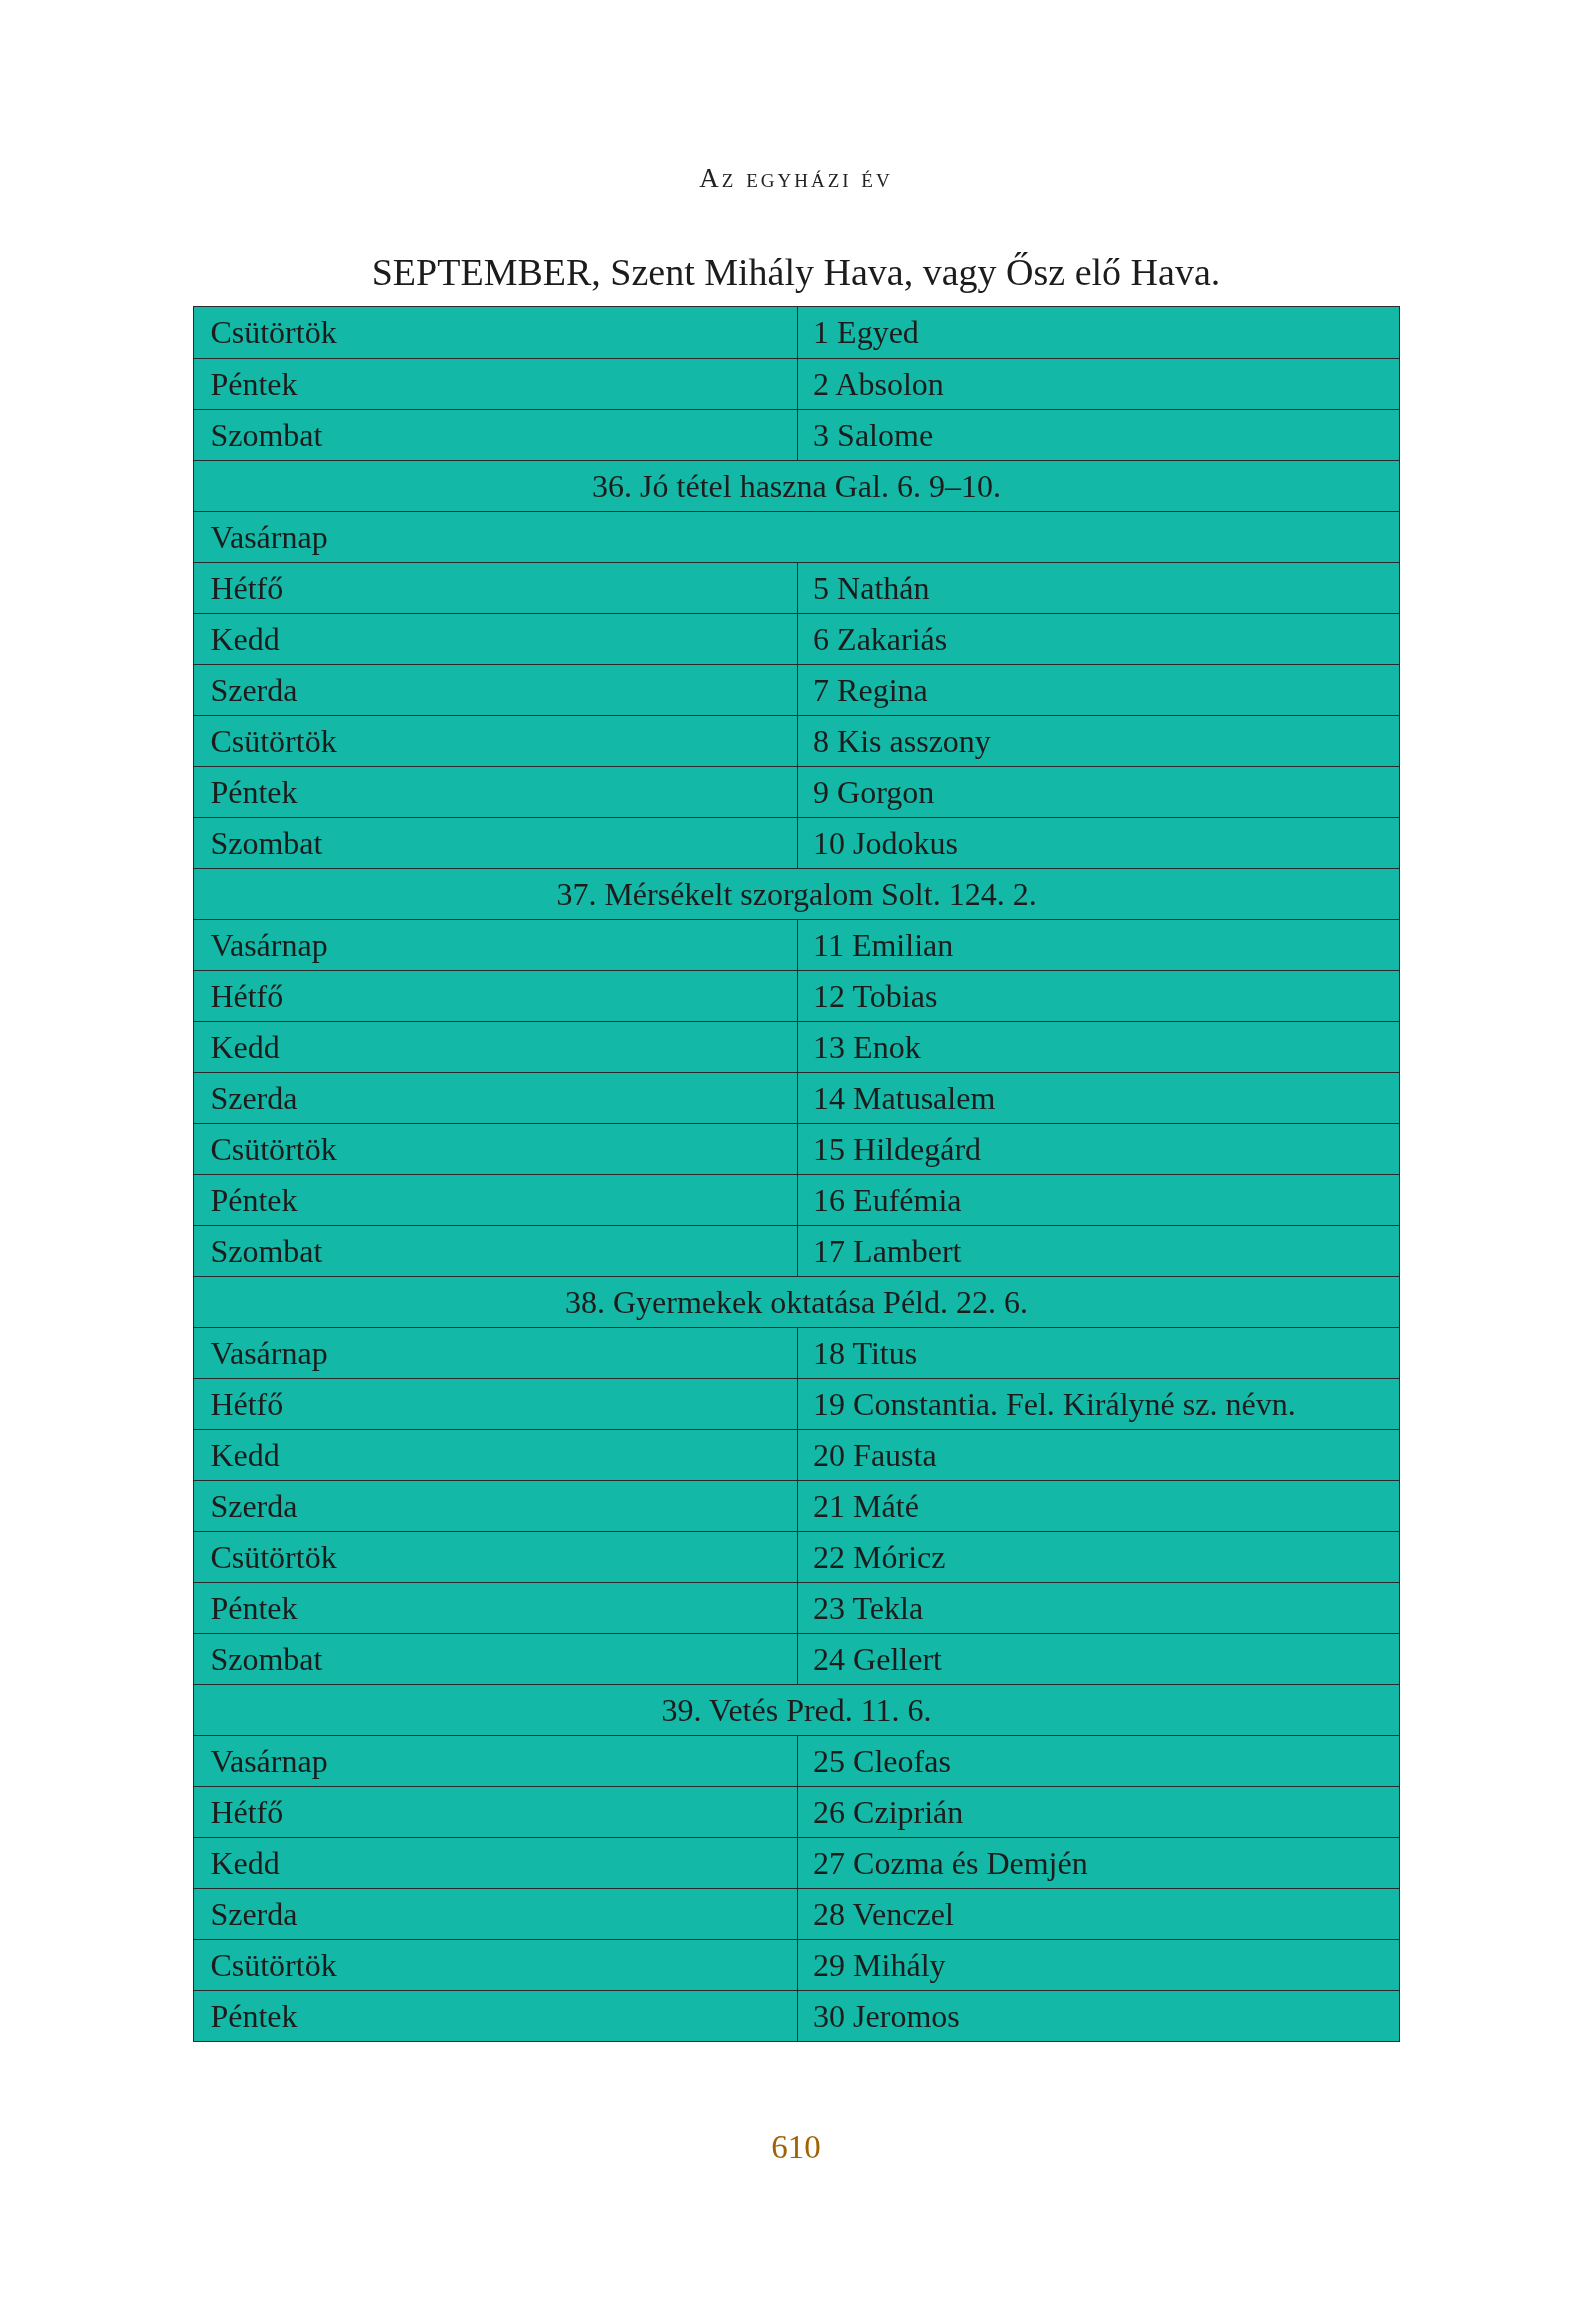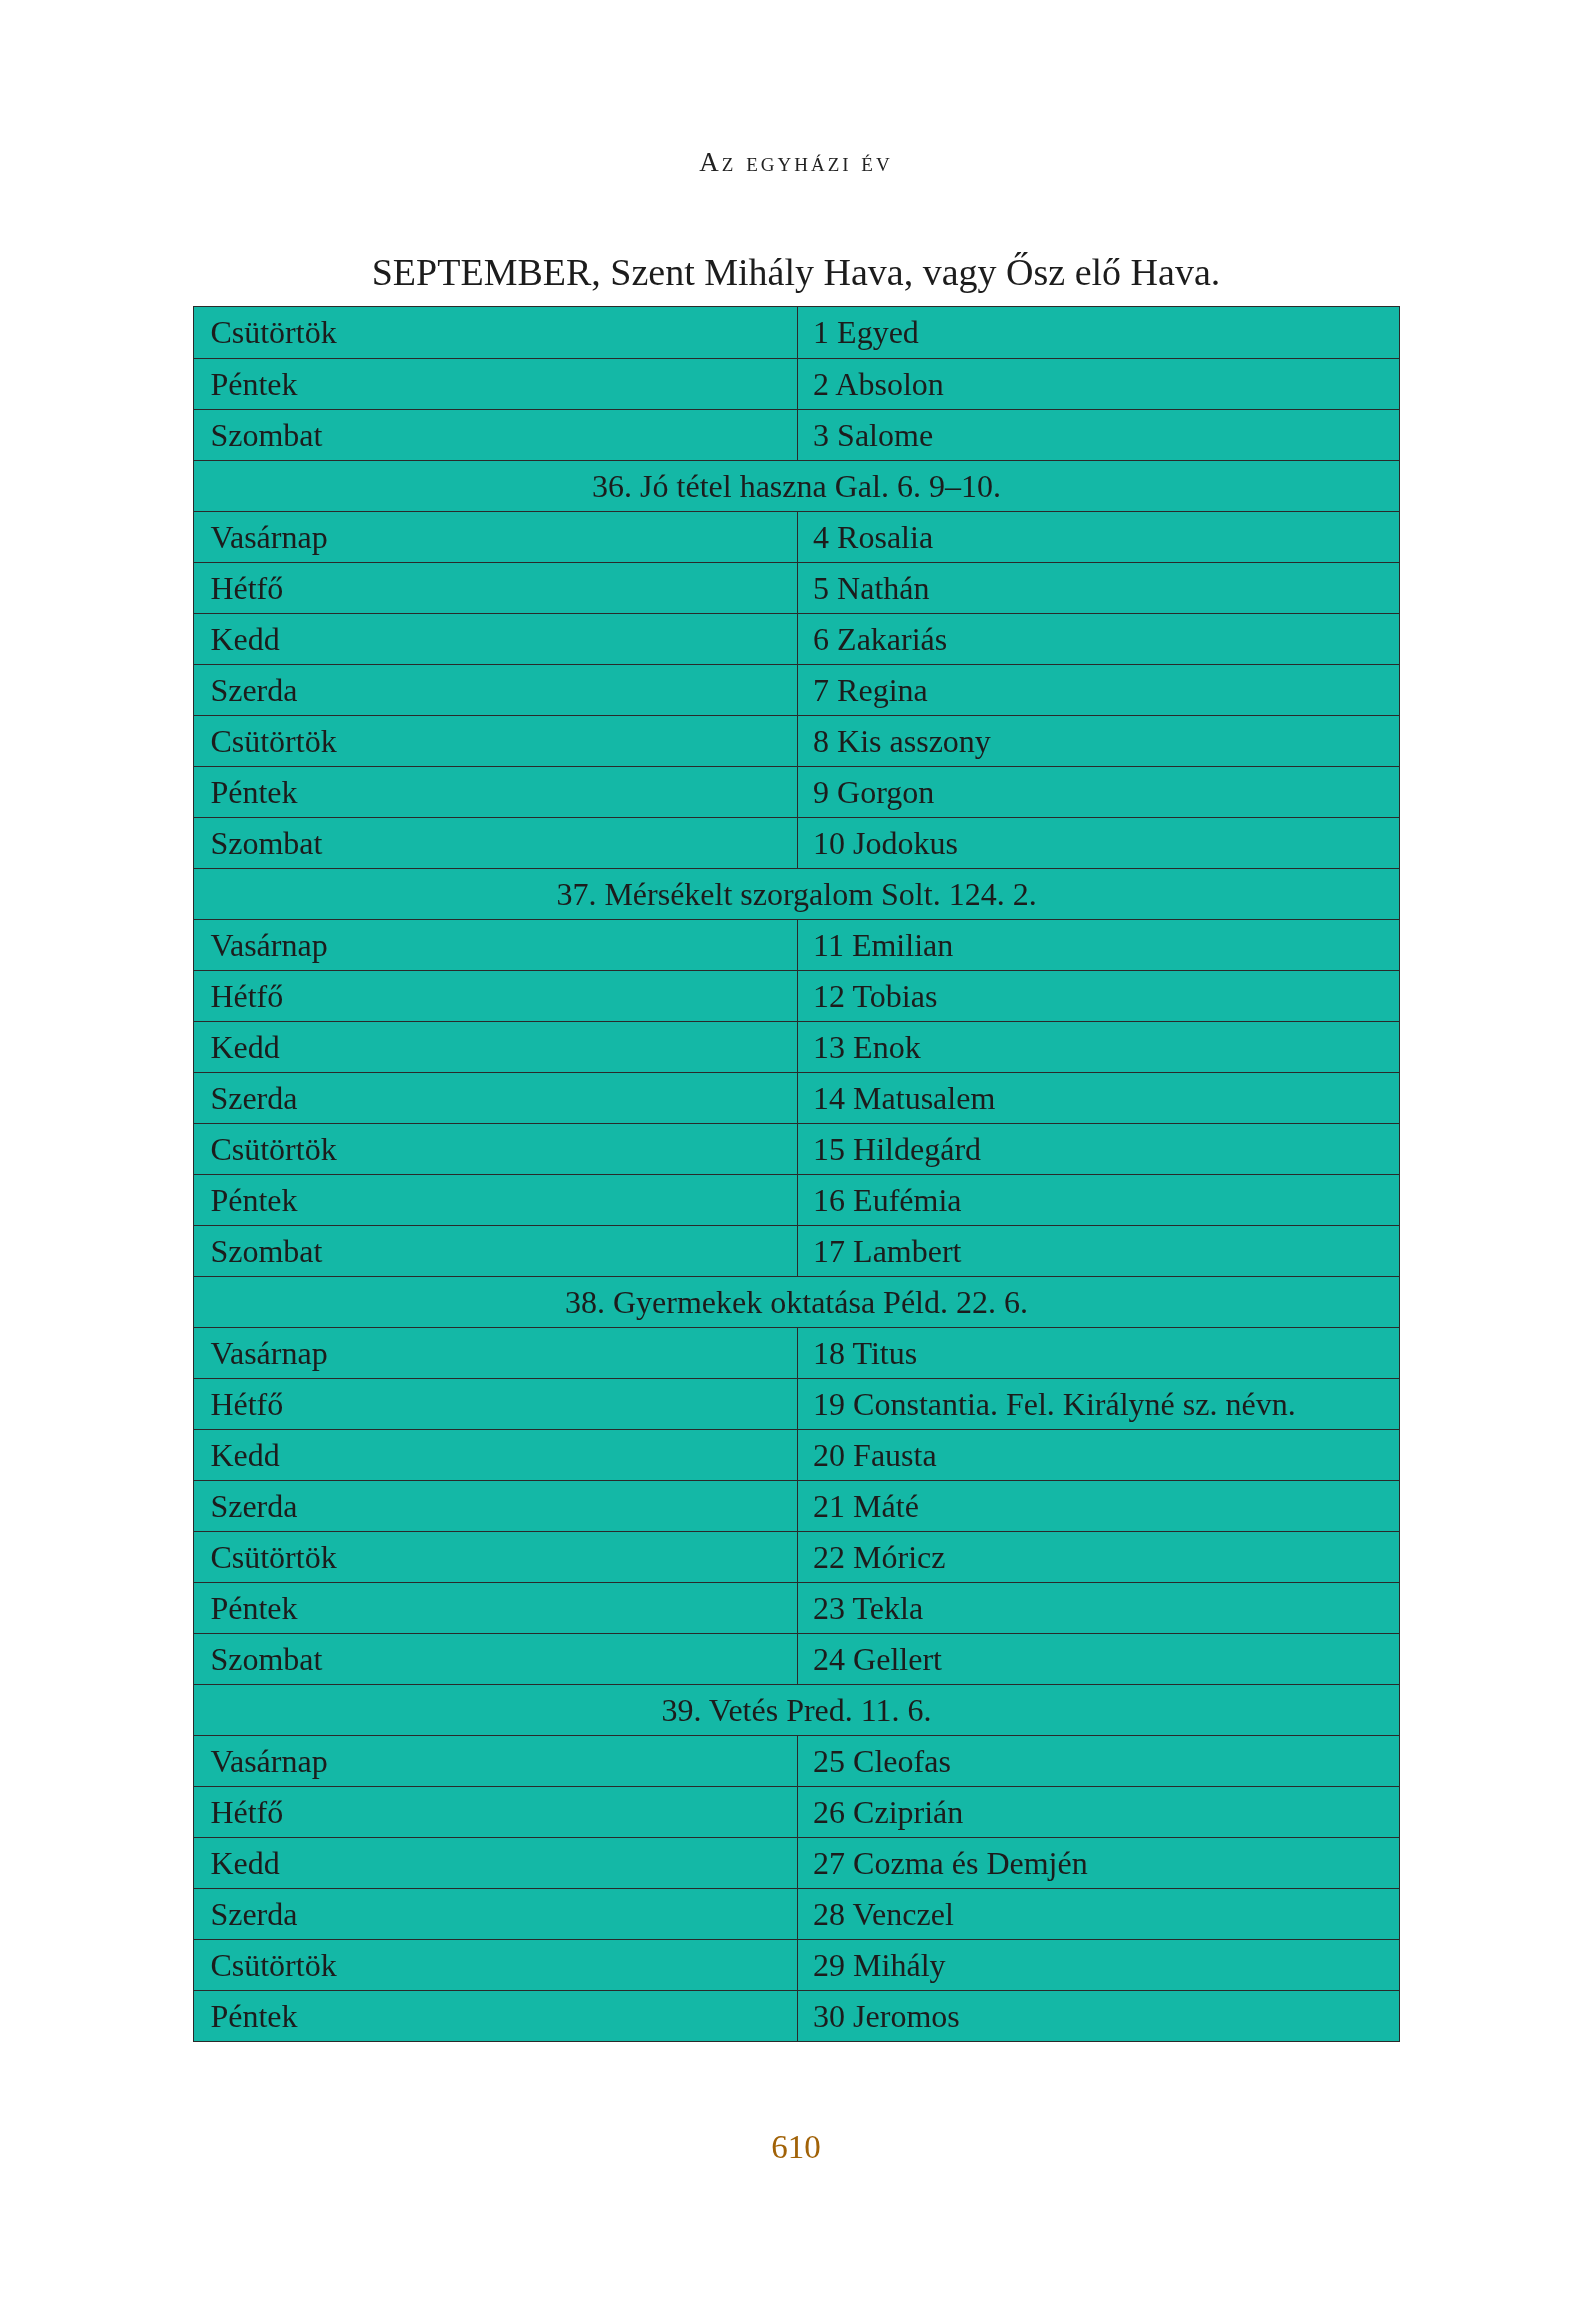--- a/index.html
+++ b/index.html
@@ -9,21 +9,21 @@
   }
   body {
     width: 1592px;
     height: 2307px;
     position: relative;
     font-family: "Liberation Serif", serif;
     color: #1c1c1c;
   }
   .running-header {
     position: absolute;
-    top: 147px;
+    top: 163px;
     left: 0;
     width: 100%;
     text-align: center;
     font-size: 27px;
     font-variant: small-caps;
     letter-spacing: 3px;
     color: #222222;
   }
   .month-title {
     position: absolute;
@@ -108,21 +108,20 @@
     </div>
     <div class="cal-row">
       <div class="cell cell-day">Szombat</div>
       <div class="cell cell-entry">3 Salome</div>
     </div>
     <div class="cal-row week-row">
       <div class="cell cell-week">36. Jó tétel haszna Gal. 6. 9–10.</div>
     </div>
     <div class="cal-row">
       <div class="cell cell-day">Vasárnap</div>
-      <div class="cell cell-entry">4 Rosalia</div>
     </div>
     <div class="cal-row">
       <div class="cell cell-day">Hétfő</div>
       <div class="cell cell-entry">5 Nathán</div>
     </div>
     <div class="cal-row">
       <div class="cell cell-day">Kedd</div>
       <div class="cell cell-entry">6 Zakariás</div>
     </div>
     <div class="cal-row">

